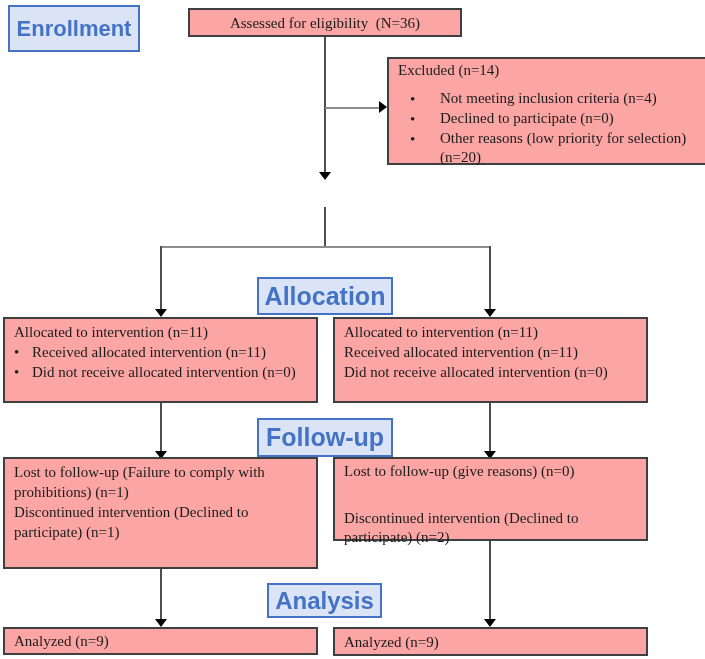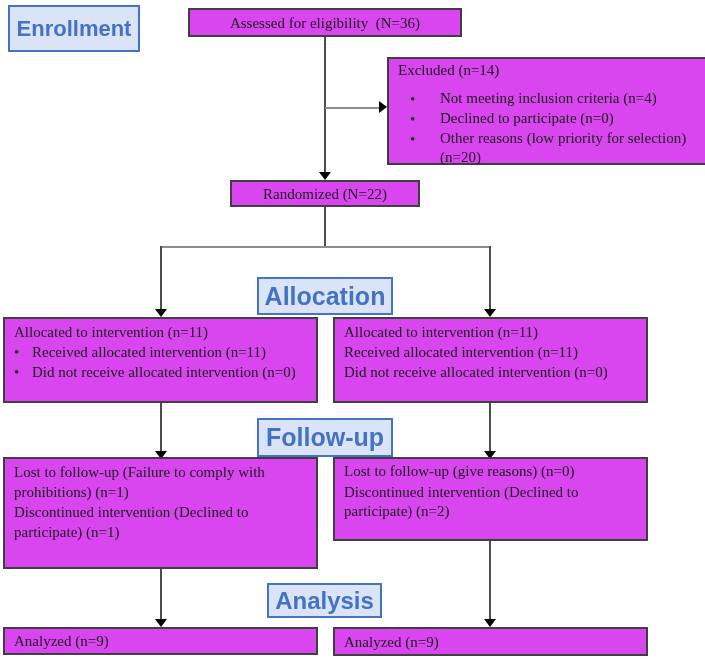--- a/index.html
+++ b/index.html
@@ -2,21 +2,21 @@
 <html><head>
 <meta charset="utf-8">
 <style>
   html,body{margin:0;padding:0;background:#ffffff;}
   #canvas{
     position:relative;width:705px;height:659px;background:#ffffff;
     font-family:"Liberation Serif", serif;color:#1b1b1b;overflow:hidden;
   }
   
   .fbox{
-    position:absolute;box-sizing:border-box;background:#d946ef;
+    position:absolute;box-sizing:border-box;background:#fca5a5;
     border:2px solid #3f3f3f;font-size:15px;line-height:20px;
   }
   .fbox.center{display:flex;align-items:center;justify-content:center;white-space:pre;}
   .fbox.pad{padding:3px 9px;}
   .fbox p{margin:0;}
   .title-gap{margin-bottom:18px;}
   .para-gap{margin-top:20px;}
   .bullet-row{display:flex;}
   .bullet-row .dot{flex:0 0 18px;}
   .bullet-row .dot::before{content:"\2022";}
@@ -92,21 +92,20 @@
     <div class="bullet-row">
       <span class="dot"></span>
       <span class="fline">Declined to participate (n=0)</span>
     </div>
     <div class="bullet-row">
       <span class="dot"></span>
       <span class="fline">Other reasons (low priority for selection) (n=20)</span>
     </div>
   </div>
 
-  <div class="fbox center" style="left:230px;top:180px;width:190px;height:27px;">Randomized (N=22)</div>
 
   <div class="fbox pad" style="left:3px;top:317px;width:315px;height:86px;">
     <p class="title-gap">Allocated to intervention (n=11)</p>
     <div class="bullet-row">
       <span class="dot"></span>
       <span>Received allocated intervention (n=11)</span>
     </div>
     <div class="bullet-row">
       <span class="dot"></span>
       <span>Did not receive allocated intervention (n=0)</span>
@@ -119,20 +118,20 @@
     <p>Did not receive allocated intervention (n=0)</p>
   </div>
 
   <div class="fbox pad" style="left:3px;top:457px;width:315px;height:112px;">
     <p>Lost to follow-up (Failure to comply with prohibitions) (n=1)</p>
     <p class="para-gap">Discontinued intervention (Declined to participate) (n=1)</p>
   </div>
 
   <div class="fbox pad" style="left:333px;top:457px;width:315px;height:84px;line-height:19px;">
     <p>Lost to follow-up (give reasons) (n=0)</p>
-    <p style="margin-top:2px;">Discontinued intervention (Declined to participate) (n=2)</p>
+    <p style="margin-top:28px;">Discontinued intervention (Declined to participate) (n=2)</p>
   </div>
 
   <div class="fbox" style="left:3px;top:627px;width:315px;height:28px;display:flex;align-items:center;padding-left:9px;">Analyzed (n=9)</div>
 
   <div class="fbox" style="left:333px;top:627px;width:315px;height:29px;display:flex;align-items:center;padding-left:9px;">Analyzed (n=9)</div>
 
 </div>
 
 </body></html>

